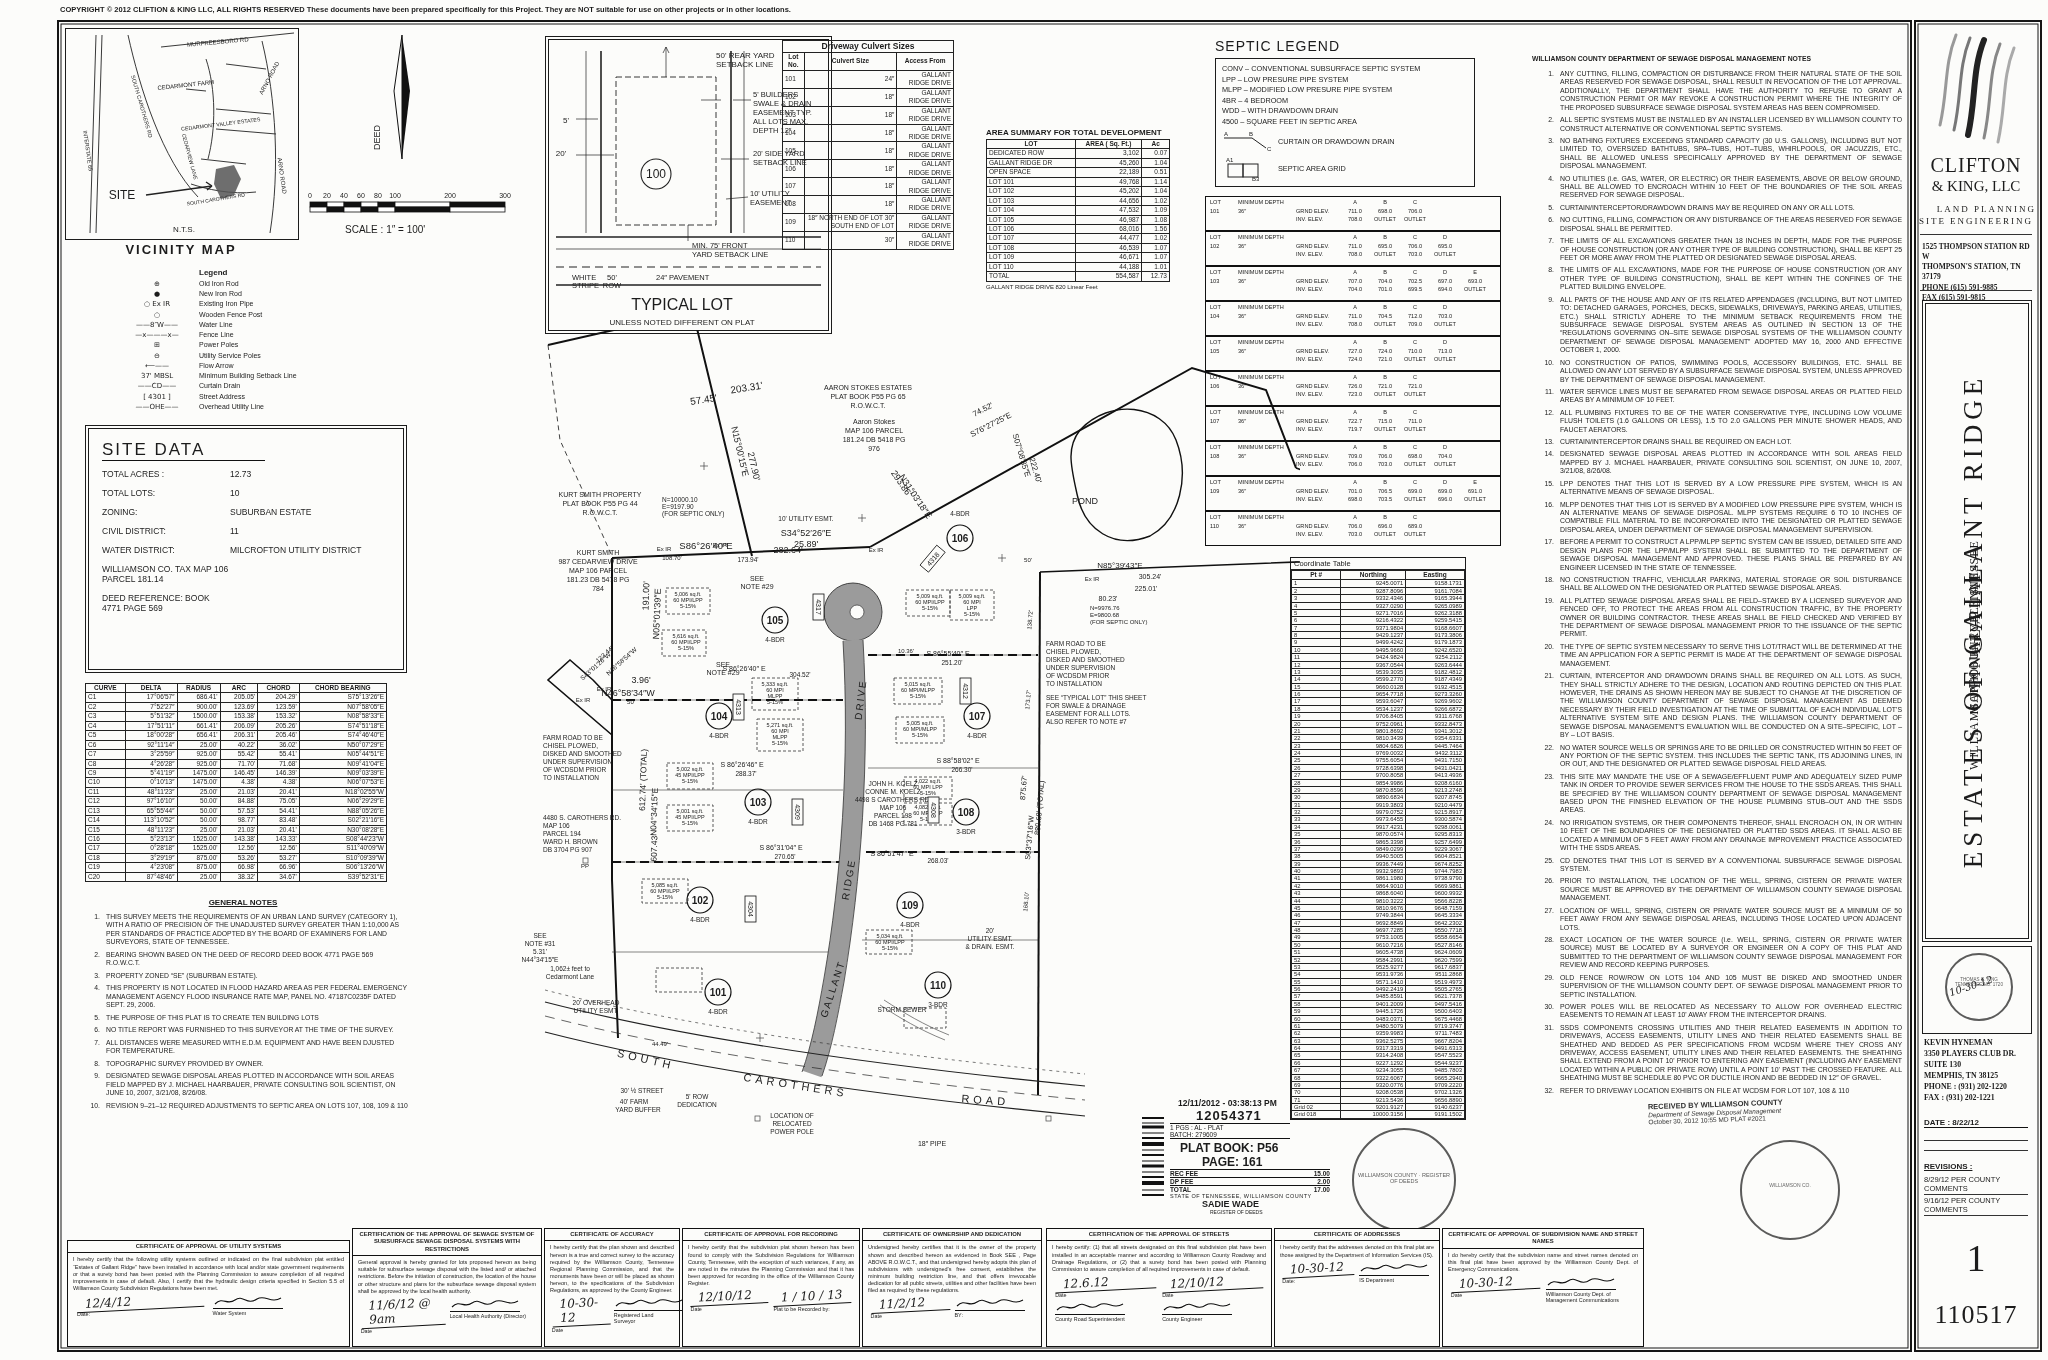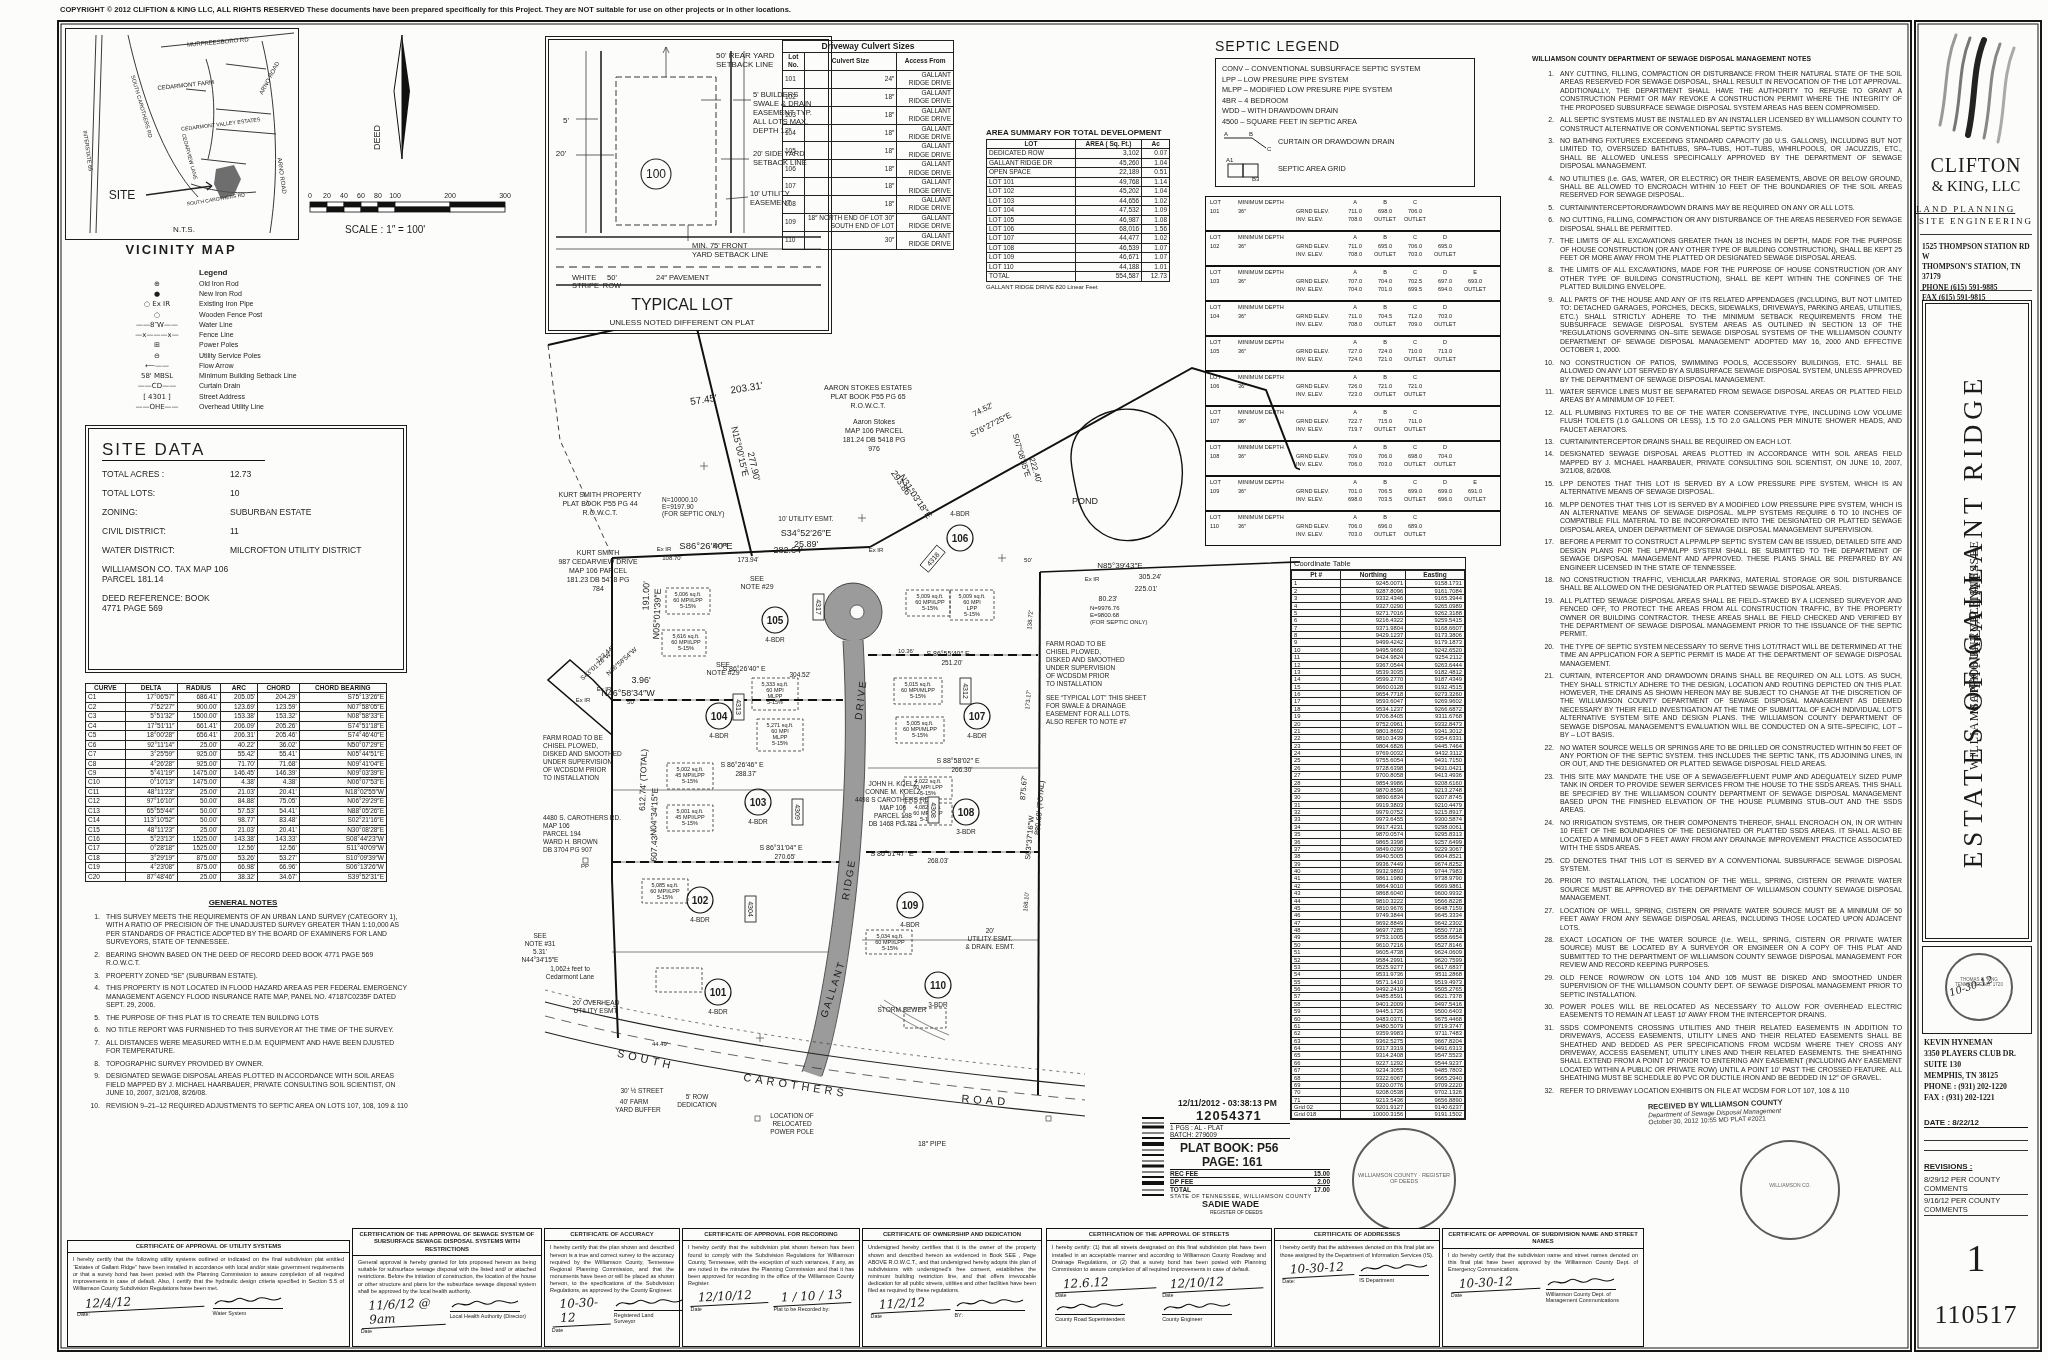--- a/index.html
+++ b/index.html
@@ -151,21 +151,21 @@
         </div>
         <div class="legend-row">
           <span class="legend-sym">⊖</span>
           <span>Utility Service Poles</span>
         </div>
         <div class="legend-row">
           <span class="legend-sym">⟵——</span>
           <span>Flow Arrow</span>
         </div>
         <div class="legend-row">
-          <span class="legend-sym">58' MBSL</span>
+          <span class="legend-sym">37' MBSL</span>
           <span>Minimum Building Setback Line</span>
         </div>
         <div class="legend-row">
           <span class="legend-sym">——CD——</span>
           <span>Curtain Drain</span>
         </div>
         <div class="legend-row">
           <span class="legend-sym">[ 4301 ]</span>
           <span>Street Address</span>
         </div>
@@ -1995,21 +1995,21 @@
       <g fill="none" stroke-linecap="round">
         <path d="M6,95 C14,60 10,35 22,5" stroke="#999" stroke-width="3"></path>
         <path d="M20,100 C28,65 24,38 36,8" stroke="#777" stroke-width="3"></path>
         <path d="M34,105 C42,70 38,40 50,10" stroke="#222" stroke-width="6"></path>
         <path d="M50,108 C58,72 54,44 66,14" stroke="#888" stroke-width="3"></path>
         <path d="M64,112 C72,76 68,48 80,18" stroke="#aaa" stroke-width="3"></path>
       </g>
     </svg>
     <div class="abs" style="left:0;top:132px;width:120px;text-align:center;font-family:'Liberation Serif',serif;font-size:20px;letter-spacing:1px;">CLIFTON</div>
     <div class="abs" style="left:0;top:156px;width:120px;text-align:center;font-family:'Liberation Serif',serif;font-size:15px;">&amp; KING, LLC</div>
-    <div class="abs" style="left:0;top:182px;width:120px;text-align:left;font-family:'Liberation Serif',serif;font-size:9px;letter-spacing:2px;text-decoration:underline;">LAND PLANNING</div>
+    <div class="abs" style="left:0;top:182px;width:120px;text-align:right;font-family:'Liberation Serif',serif;font-size:9px;letter-spacing:2px;">LAND PLANNING</div>
     <div class="abs" style="left:0;top:194px;width:120px;text-align:center;font-family:'Liberation Serif',serif;font-size:9px;letter-spacing:2px;">SITE ENGINEERING</div>
     <div class="abs strip-line" style="left:4px;top:212px;width:112px;"></div>
     <div class="abs pre" style="left:6px;top:220px;width:112px;font-family:'Liberation Serif',serif;font-size:7.5px;font-weight:bold;line-height:1.35;">1525 THOMPSON STATION RD W
 THOMPSON'S STATION, TN 37179
 PHONE (615) 591-9885
 FAX (615) 591-9815</div>
     <div class="abs strip-line" style="left:4px;top:268px;width:112px;"></div>
 
     <div class="abs box" style="left:6px;top:278px;width:108px;height:640px;box-shadow:inset 0 0 0 2px #fcfcfa, inset 0 0 0 3px #1c1c1c;">
       <div class="rot-title" style="position:absolute;left:-262px;top:302px;width:630px;height:36px;text-align:center;">

